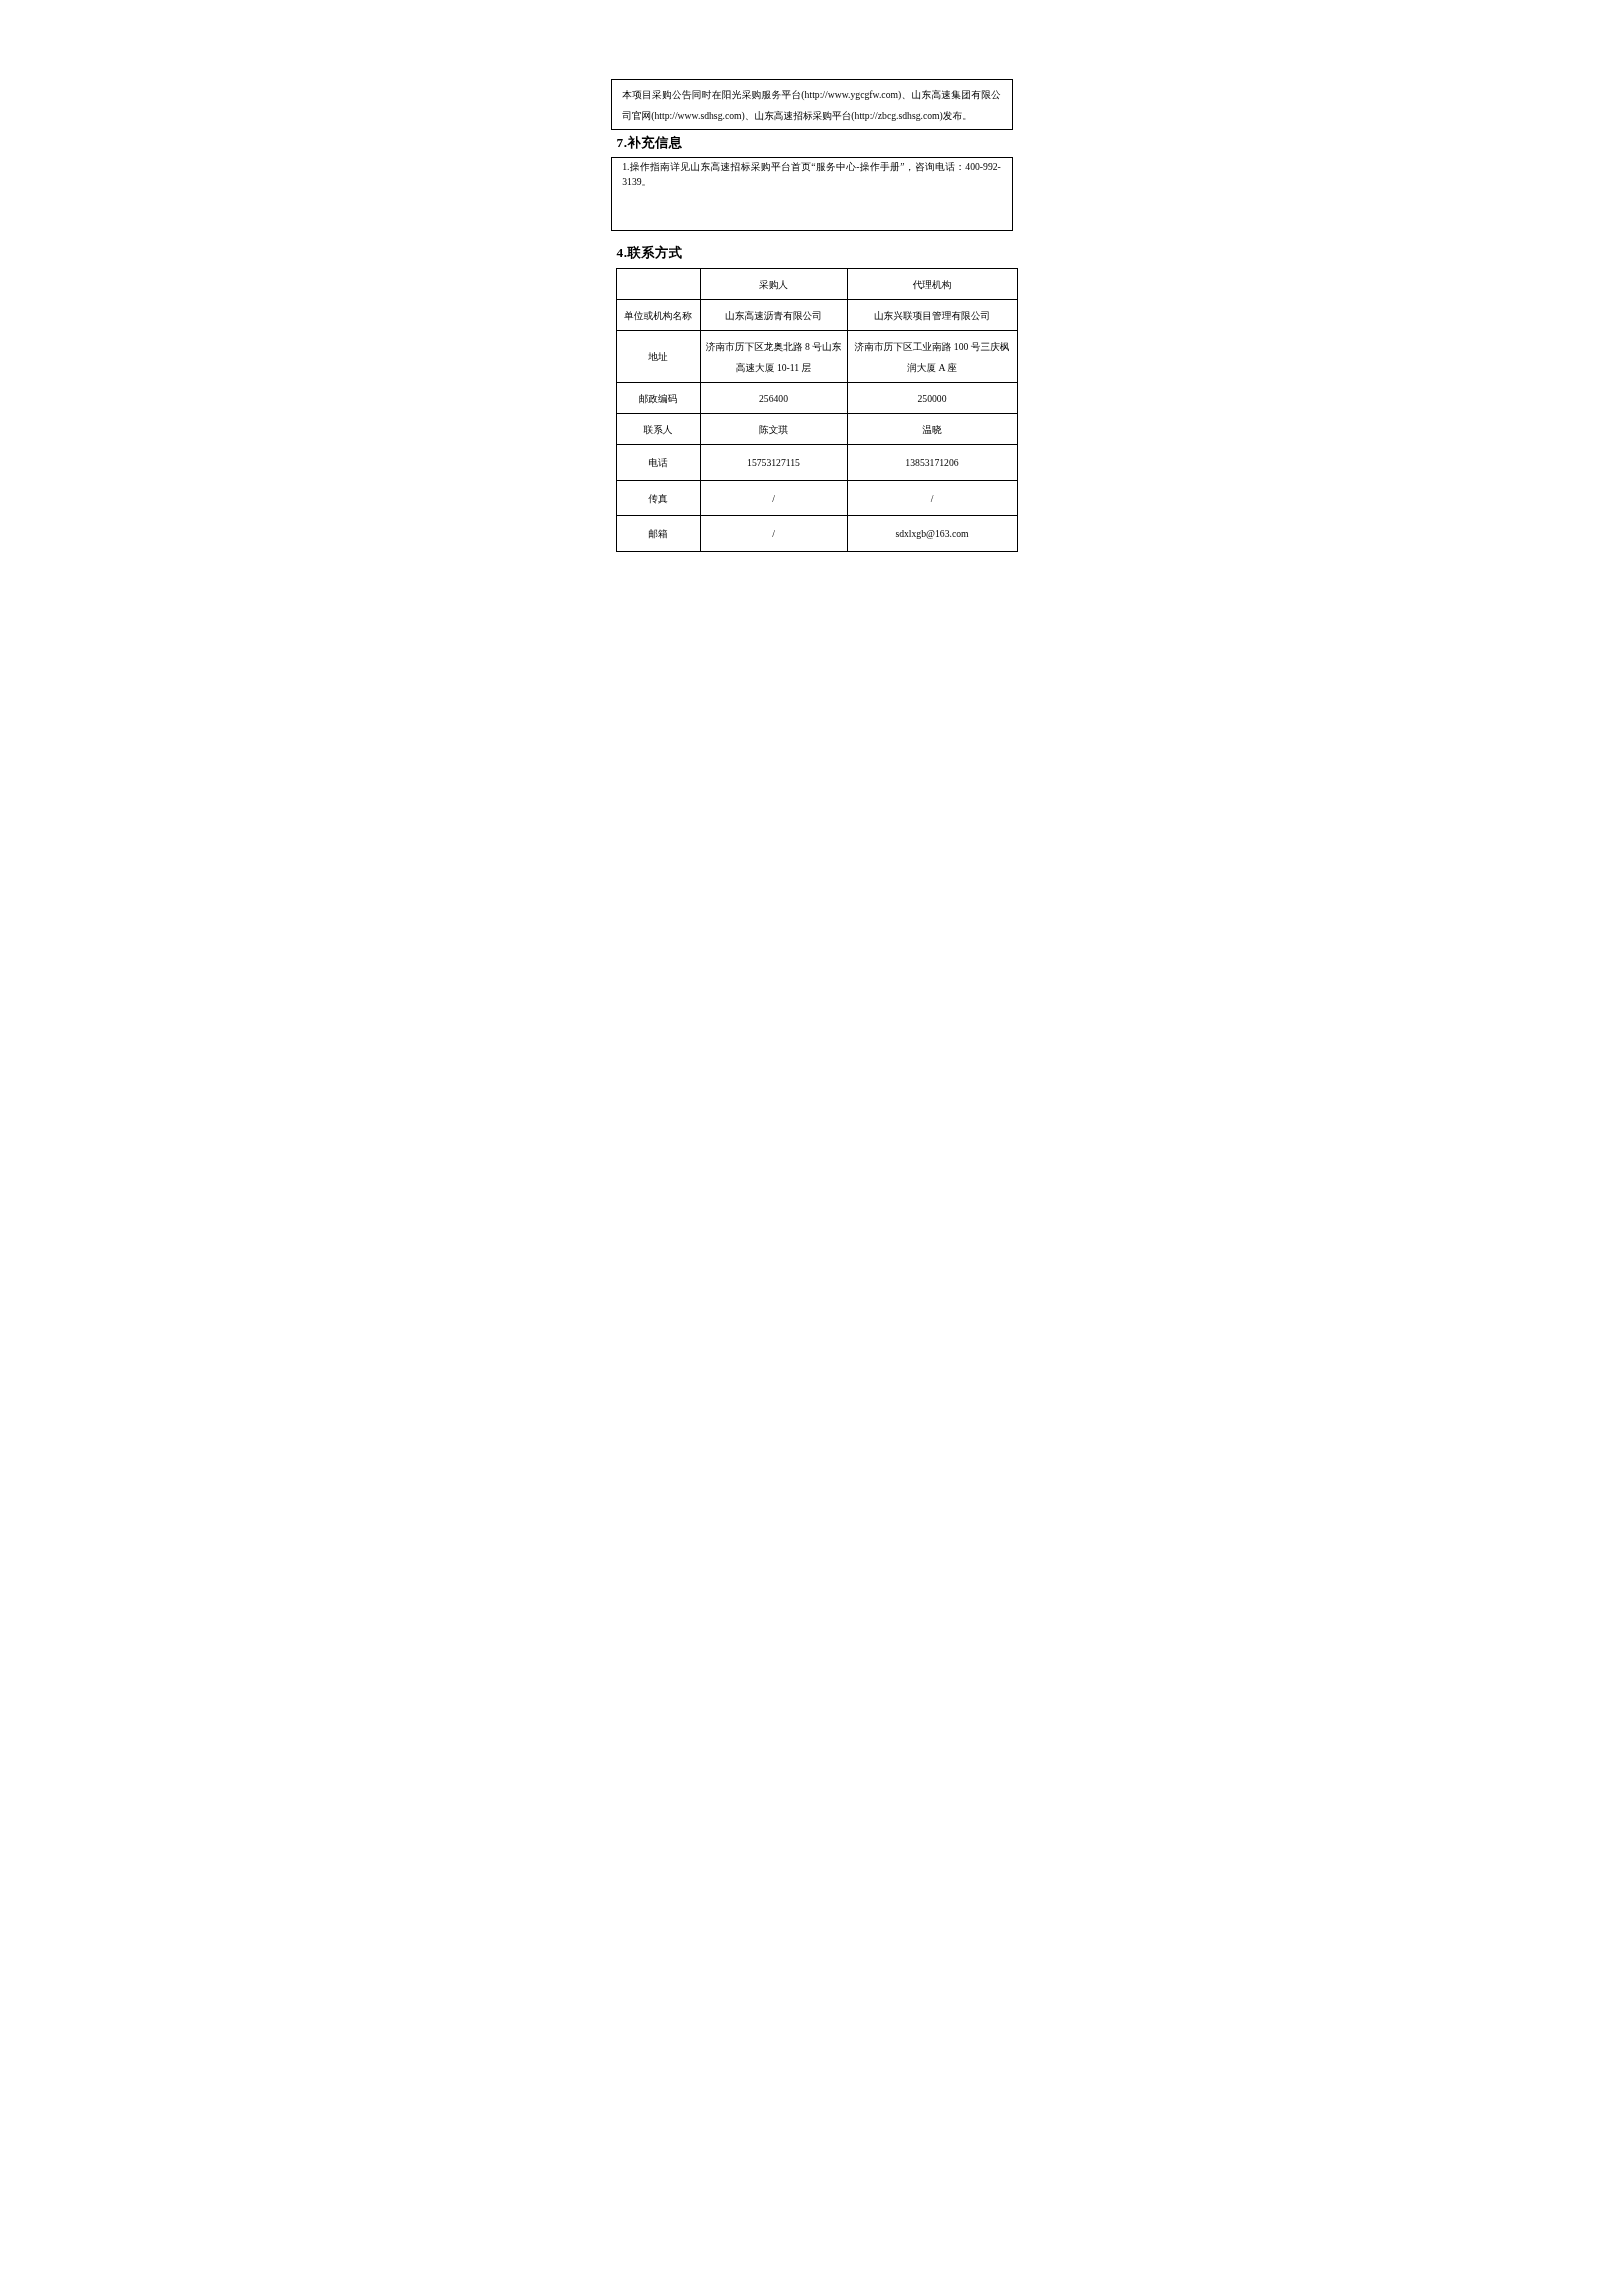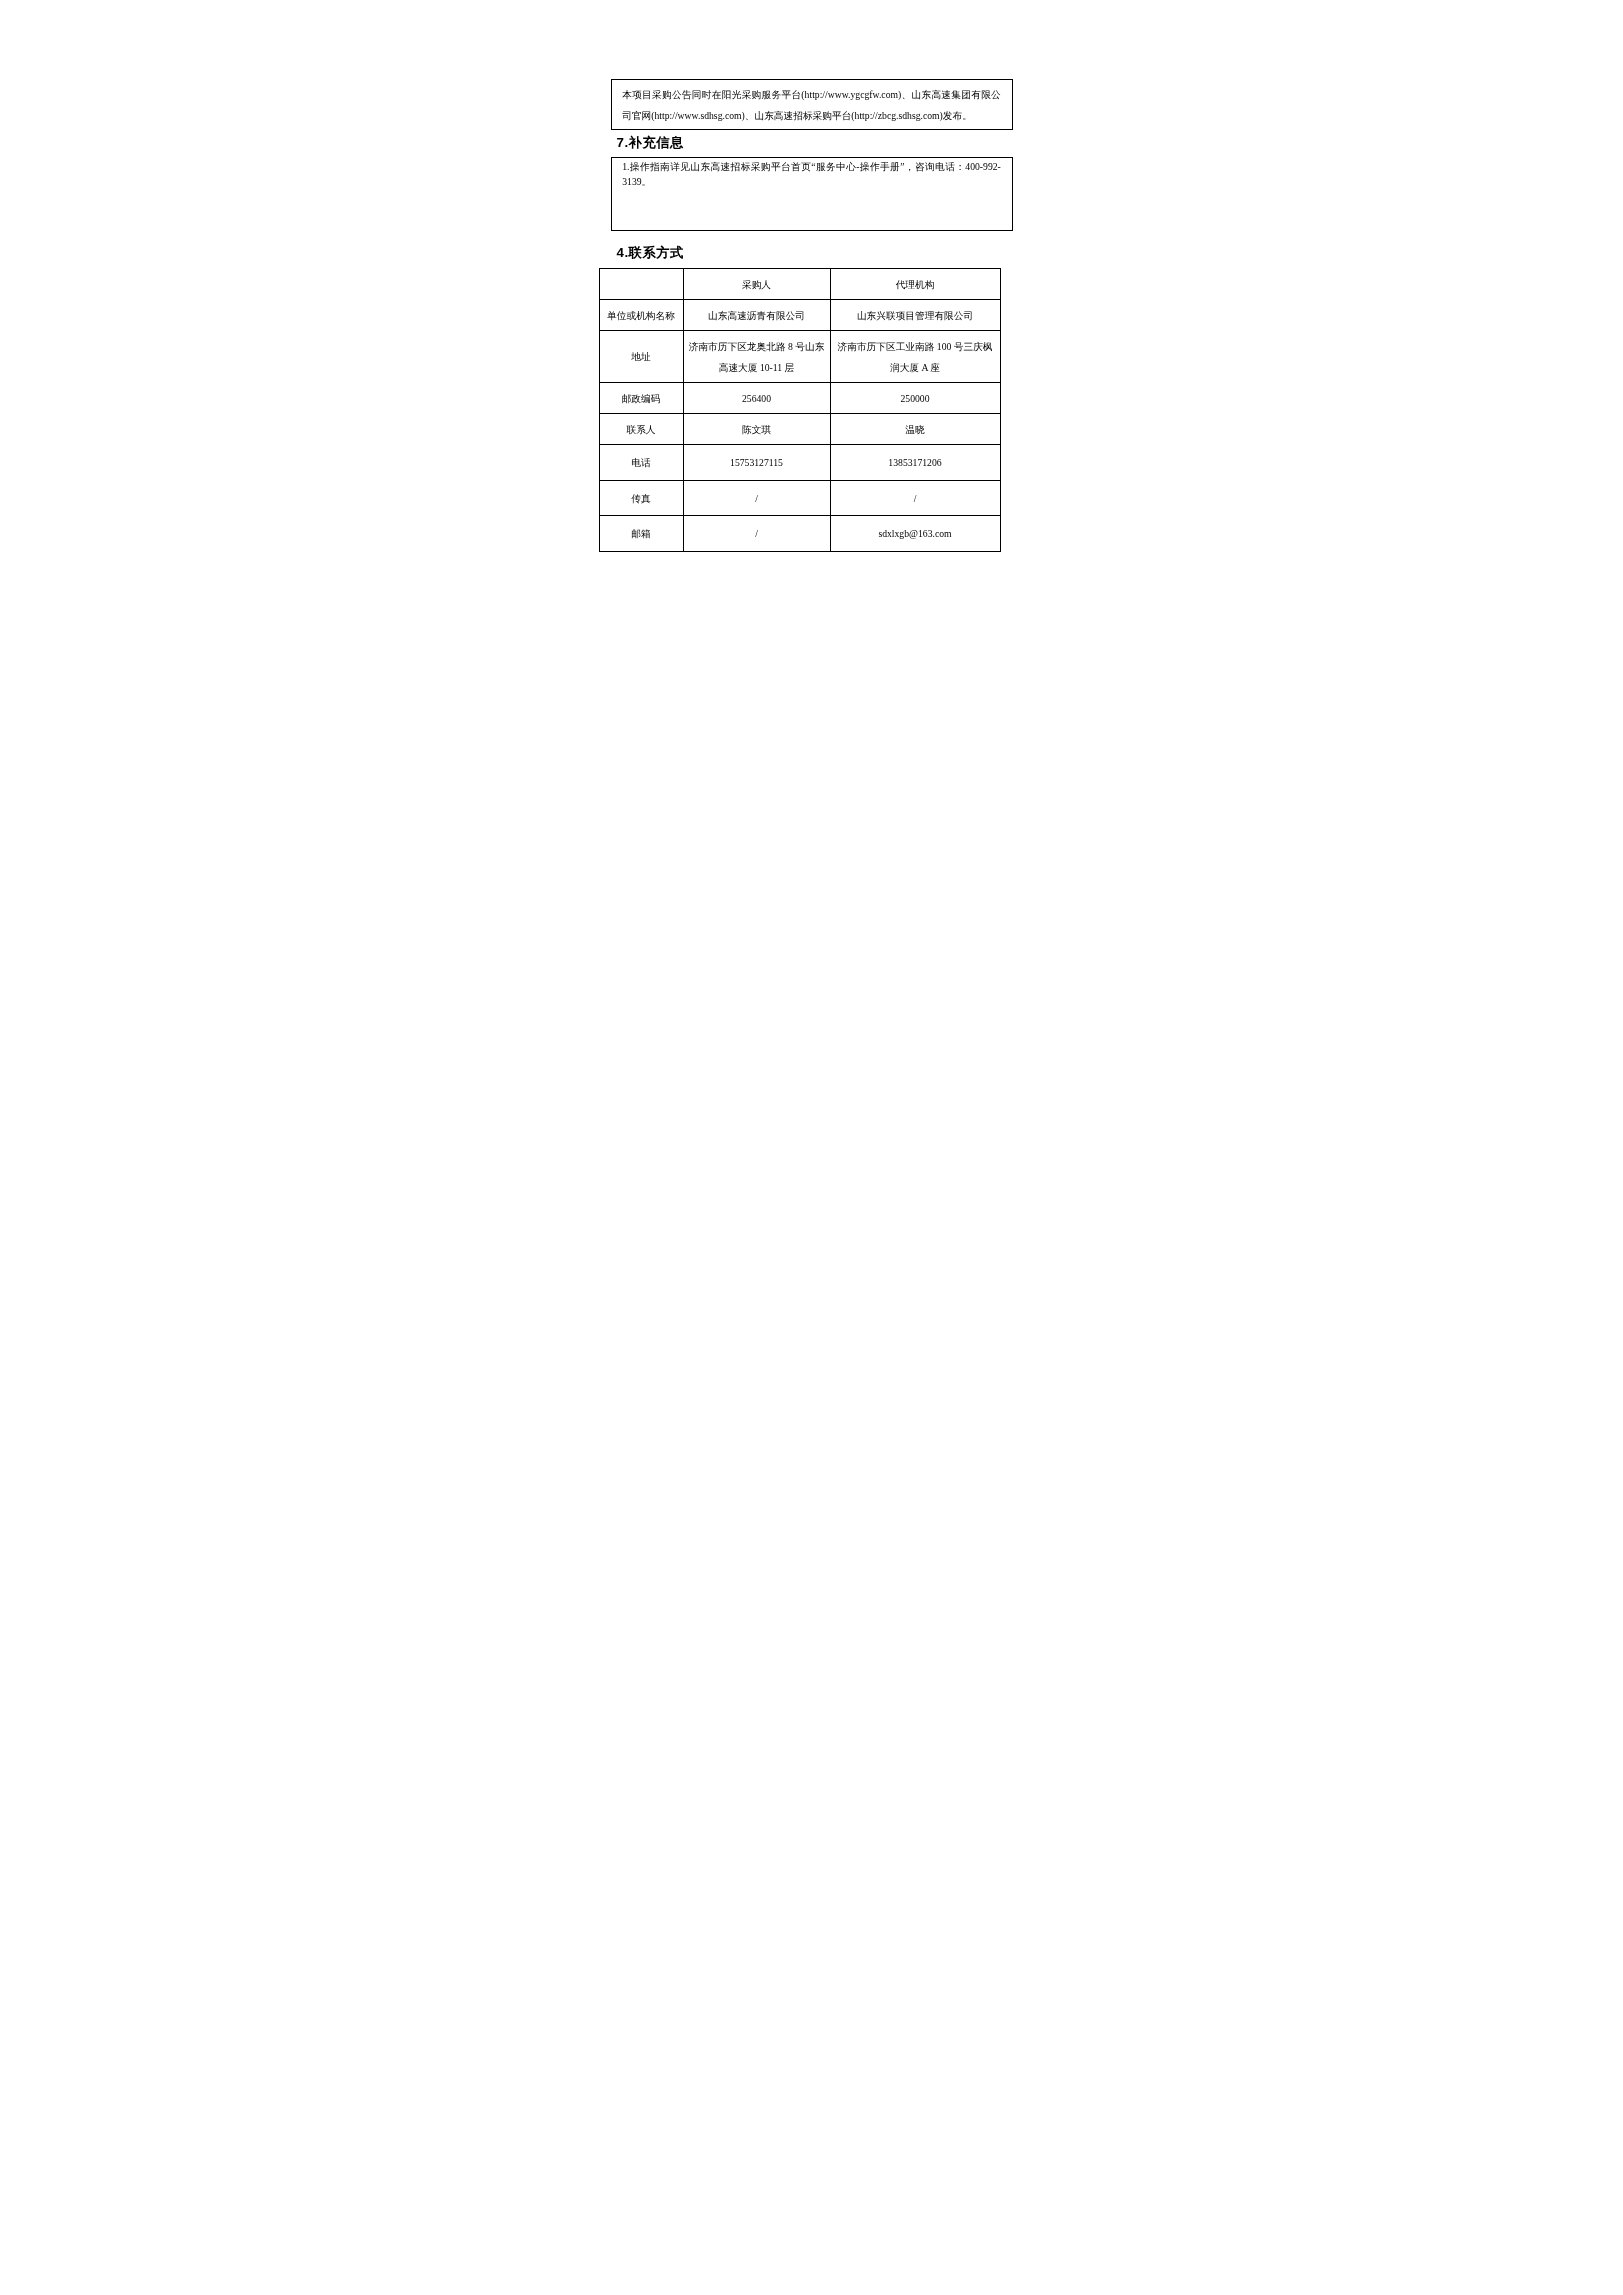--- a/index.html
+++ b/index.html
@@ -33,32 +33,32 @@
     top: 157px;
     height: 74px;
     padding: 1px 10.7px 0 10.7px;
     line-height: 15px;
   }
   .supplement-box p { margin: 0; }
   .section-heading {
     position: absolute;
     left: 86px;
     margin: 0;
-    font-family: Liberation Sans, sans-serif;
+    font-family: Liberation Serif, serif;
     font-weight: 700;
     font-size: 13.3px;
     line-height: 15.3px;
     letter-spacing: 0.5px;
     white-space: nowrap;
   }
   .heading-7 { top: 135px; }
   .heading-8 { top: 245px; }
   table.contact-table {
     position: absolute;
-    left: 68px;
+    left: 85px;
     top: 268px;
     width: 401px;
     border-collapse: collapse;
     table-layout: fixed;
     padding-left: 24px;
   }
   .contact-table col.c1 { width: 84px; }
   .contact-table col.c2 { width: 147px; }
   .contact-table col.c3 { width: 170px; }
   .contact-table td {

